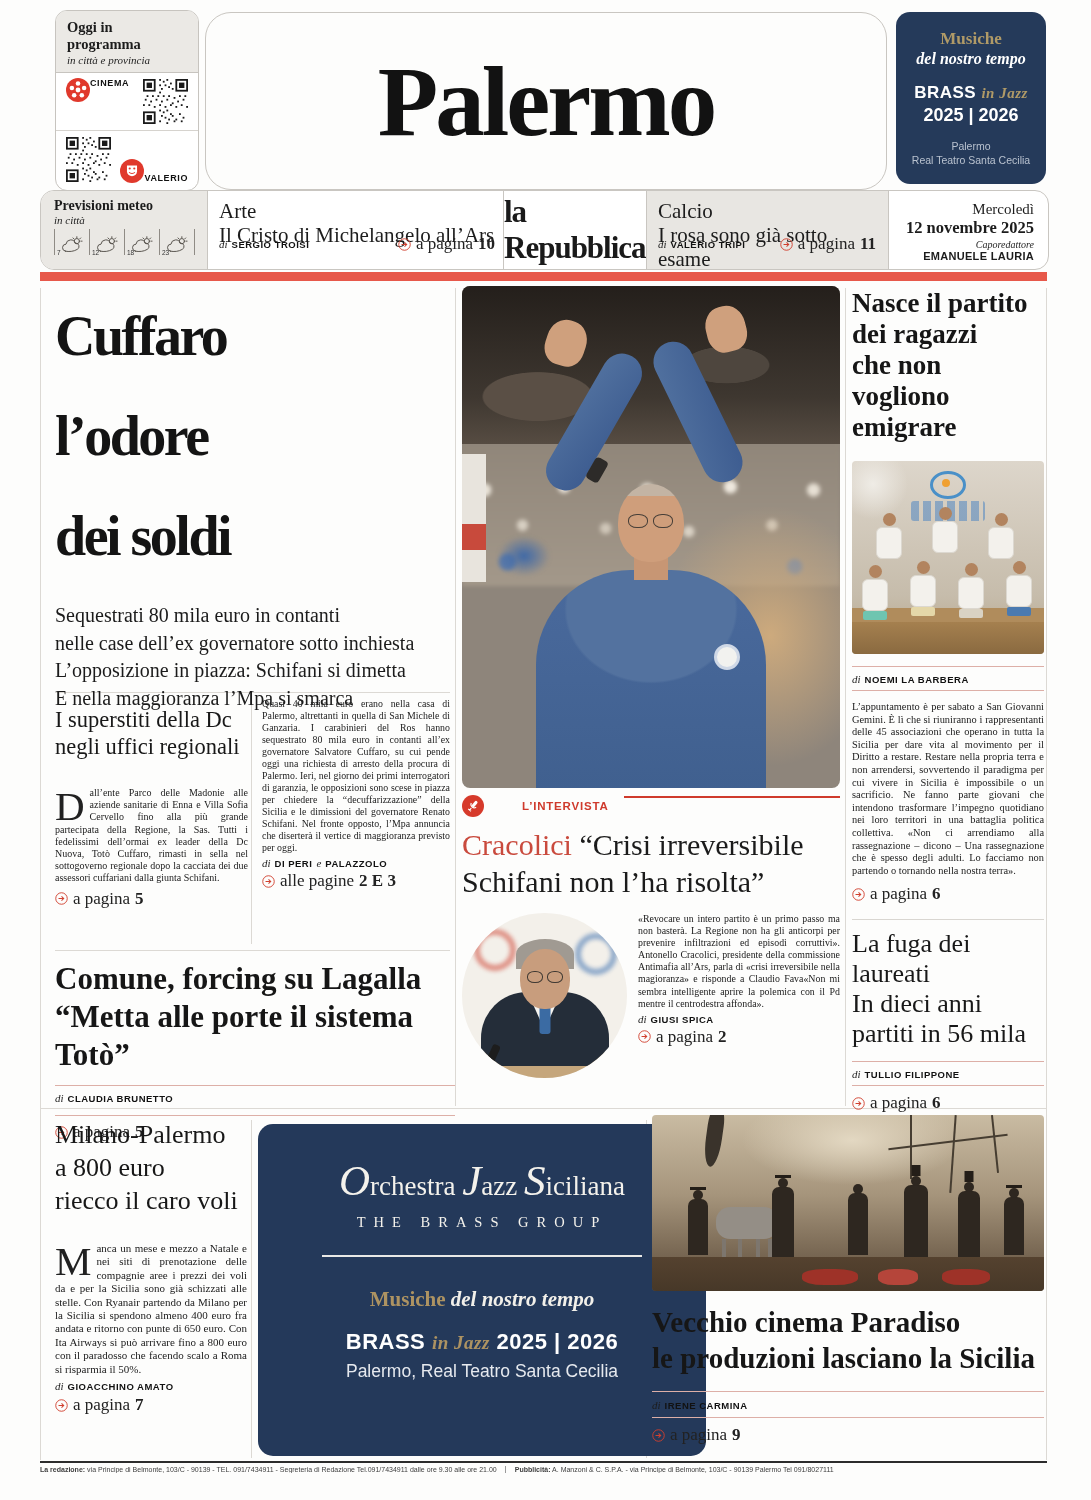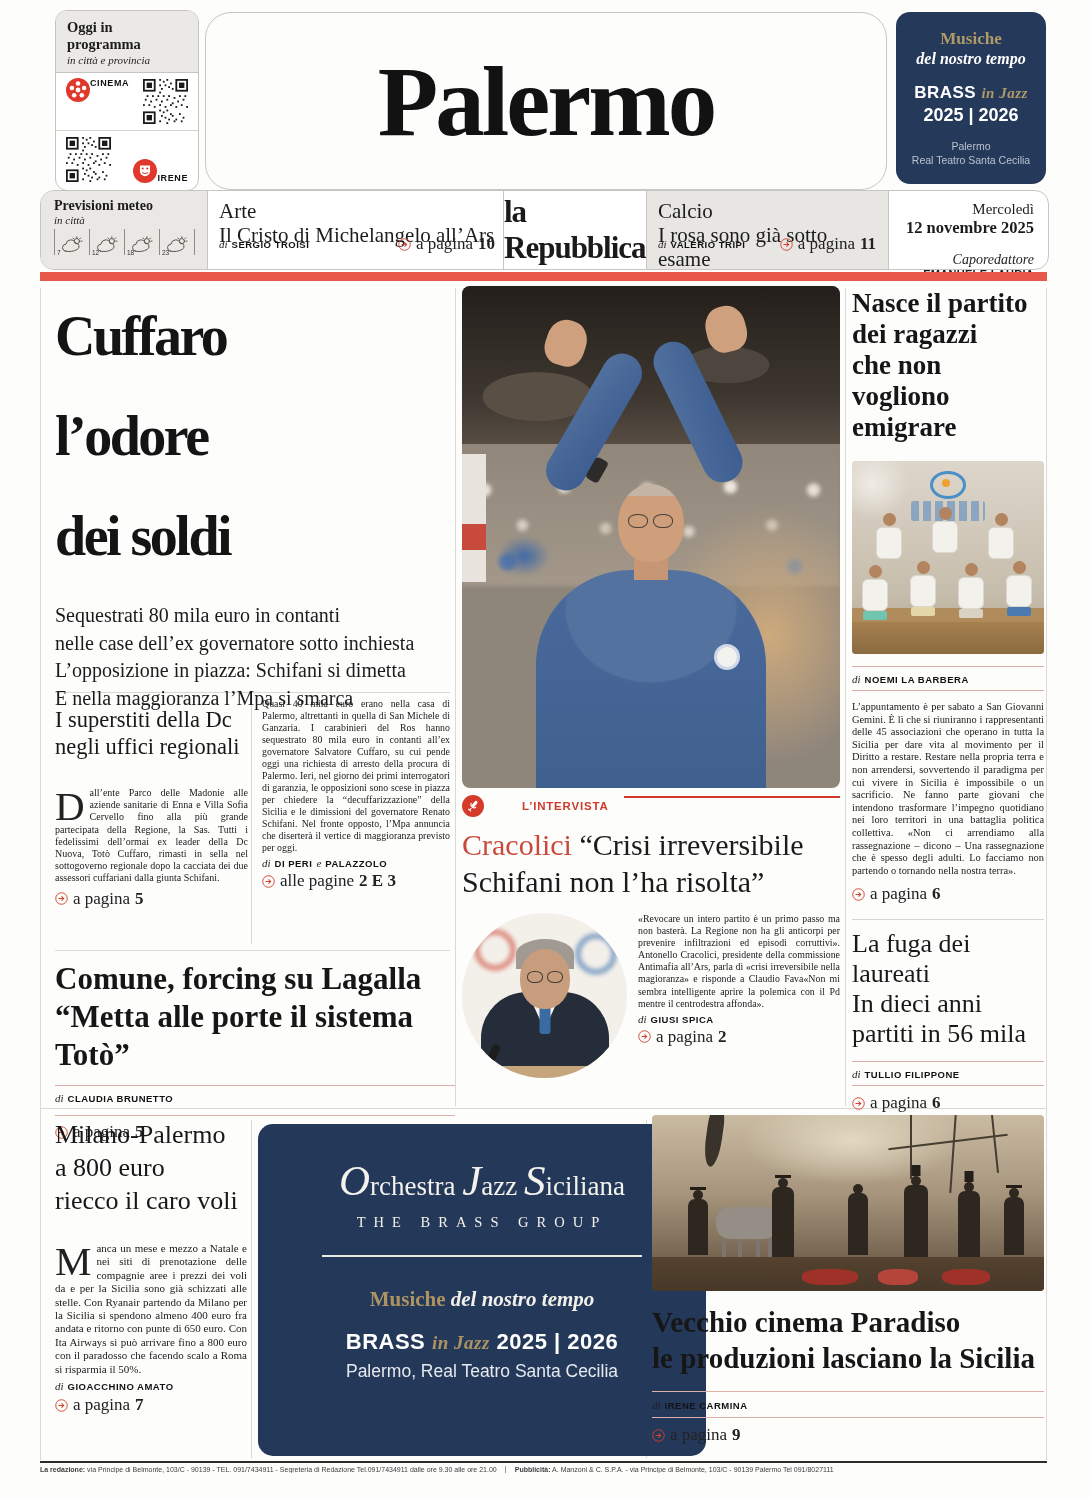--- a/index.html
+++ b/index.html
@@ -48,21 +48,21 @@
   .teaser .t-title{font-size:21px;line-height:24px;}
   .teaser-foot{position:absolute;left:0;right:0;bottom:7px;display:flex;justify-content:space-between;align-items:center;}
   .arte-seg{left:178px;width:276px;height:62px;}
   .calcio-bg{position:absolute;left:605px;top:0;bottom:0;width:241px;background:#e8e6e2;border-left:1px solid #c9c6c1;border-right:1px solid #c9c6c1;}
   .calcio-seg{left:617px;width:218px;height:62px;}
   .logo-seg{position:absolute;left:462px;top:0;bottom:0;width:143px;display:flex;align-items:center;justify-content:center;border-left:1px solid #c9c6c1;}
   .brand-logo{font-weight:700;font-size:31px;letter-spacing:-1px;color:#1a1a1a;}
   .date-seg{position:absolute;left:846px;top:0;bottom:0;right:0;text-align:right;padding:10px 14px 0 0;box-sizing:border-box;}
   .dl-weekday{font-size:15px;}
   .dl-date{font-weight:700;font-size:16.5px;}
-  .dl-role{font-style:italic;font-size:14px;margin-top:14px;}
+  .dl-role{font-style:italic;font-size:10px;margin-top:1px;}
   .dl-editor{font-family:"Liberation Sans",sans-serif;font-weight:700;font-size:11px;letter-spacing:.3px;}
 
   .red-bar{left:40px;top:272px;width:1007px;height:9px;background:#e7584a;}
 
   
   .vline{position:absolute;width:1px;background:#dcd9d4;}
   .hline{position:absolute;height:1px;background:#dcd9d4;}
   .rule-pink{height:1px;background:#ddafa7;border:0;margin:0;}
   .rule-gray{height:1px;background:#d9d6d1;border:0;margin:0;}
 
@@ -371,21 +371,21 @@
         </svg>
     </div>
     <div class="pb-row">
       <svg class="icon qr">
           <use href="#qr"></use>
         </svg>
       <div class="pb-stack right">
         <svg class="icon mask">
             <use href="#mask"></use>
           </svg>
-        <div class="pb-label">IRENE</div>
+        <div class="pb-label">VALERIO</div>
       </div>
     </div>
   </div>
 
   <div class="abs masthead-frame">
     <div class="masthead">Palermo</div>
   </div>
 
   <div class="abs event-box">
     <div class="eb-musiche">Musiche</div>

